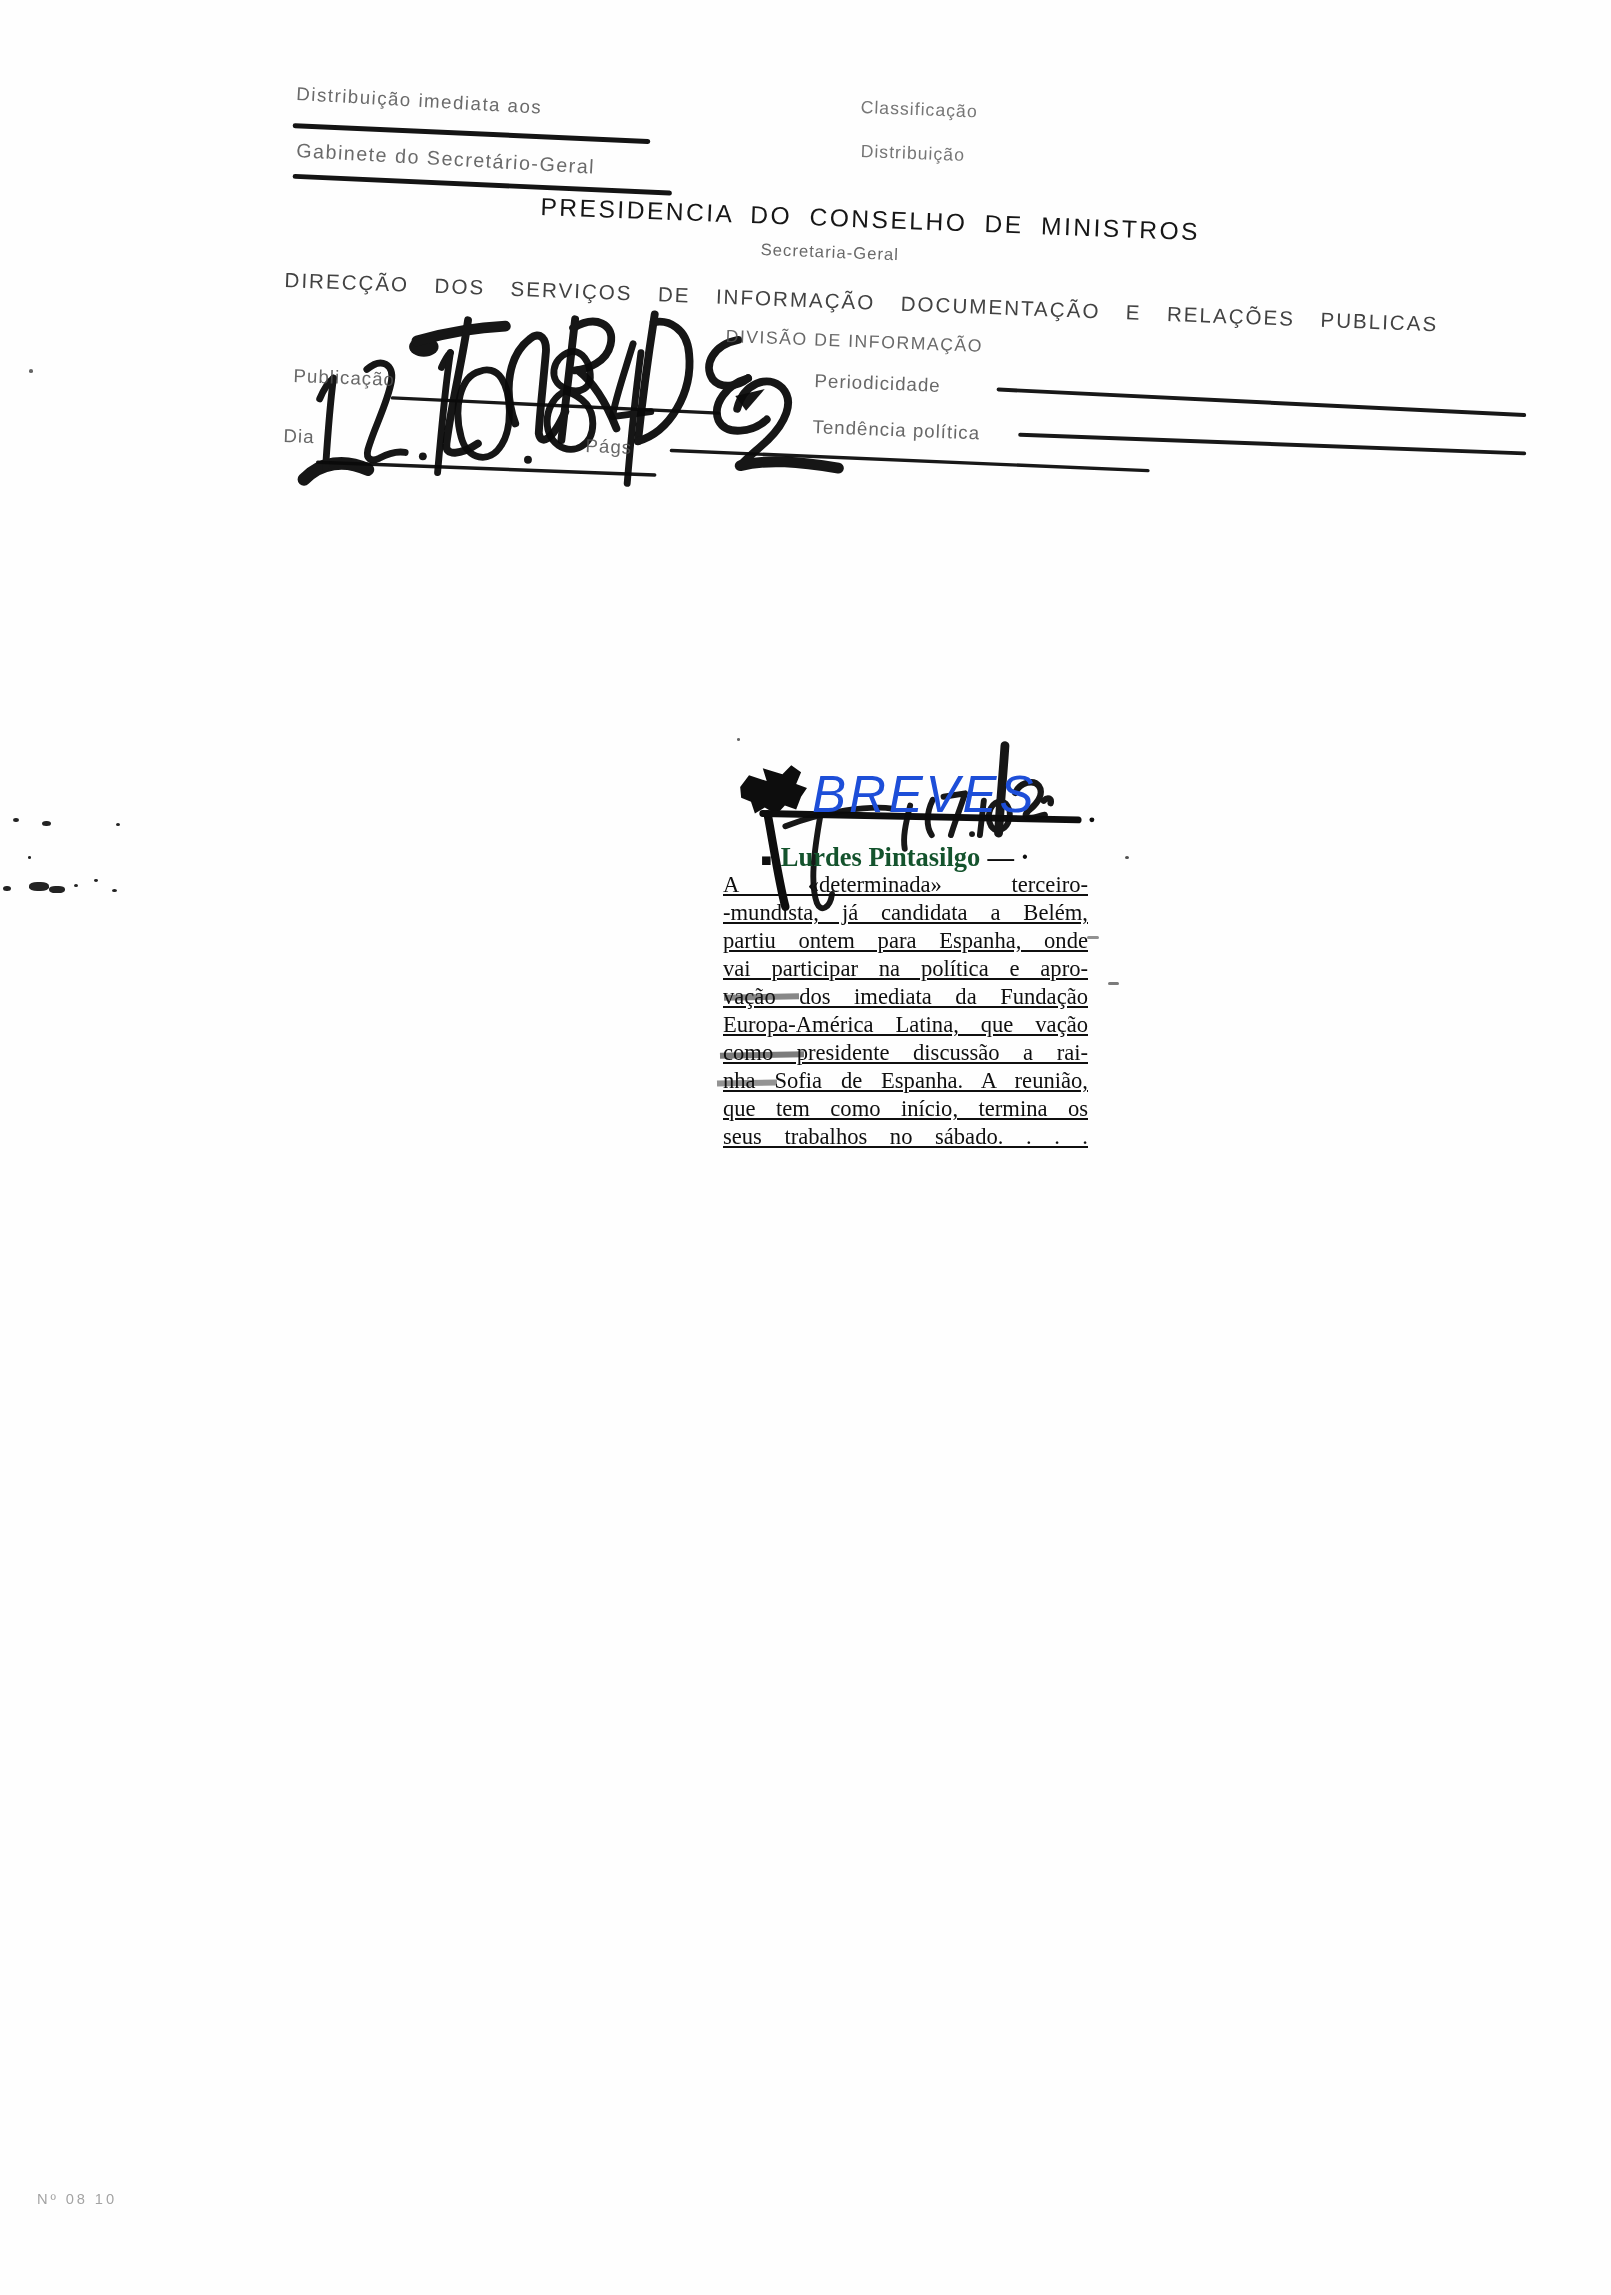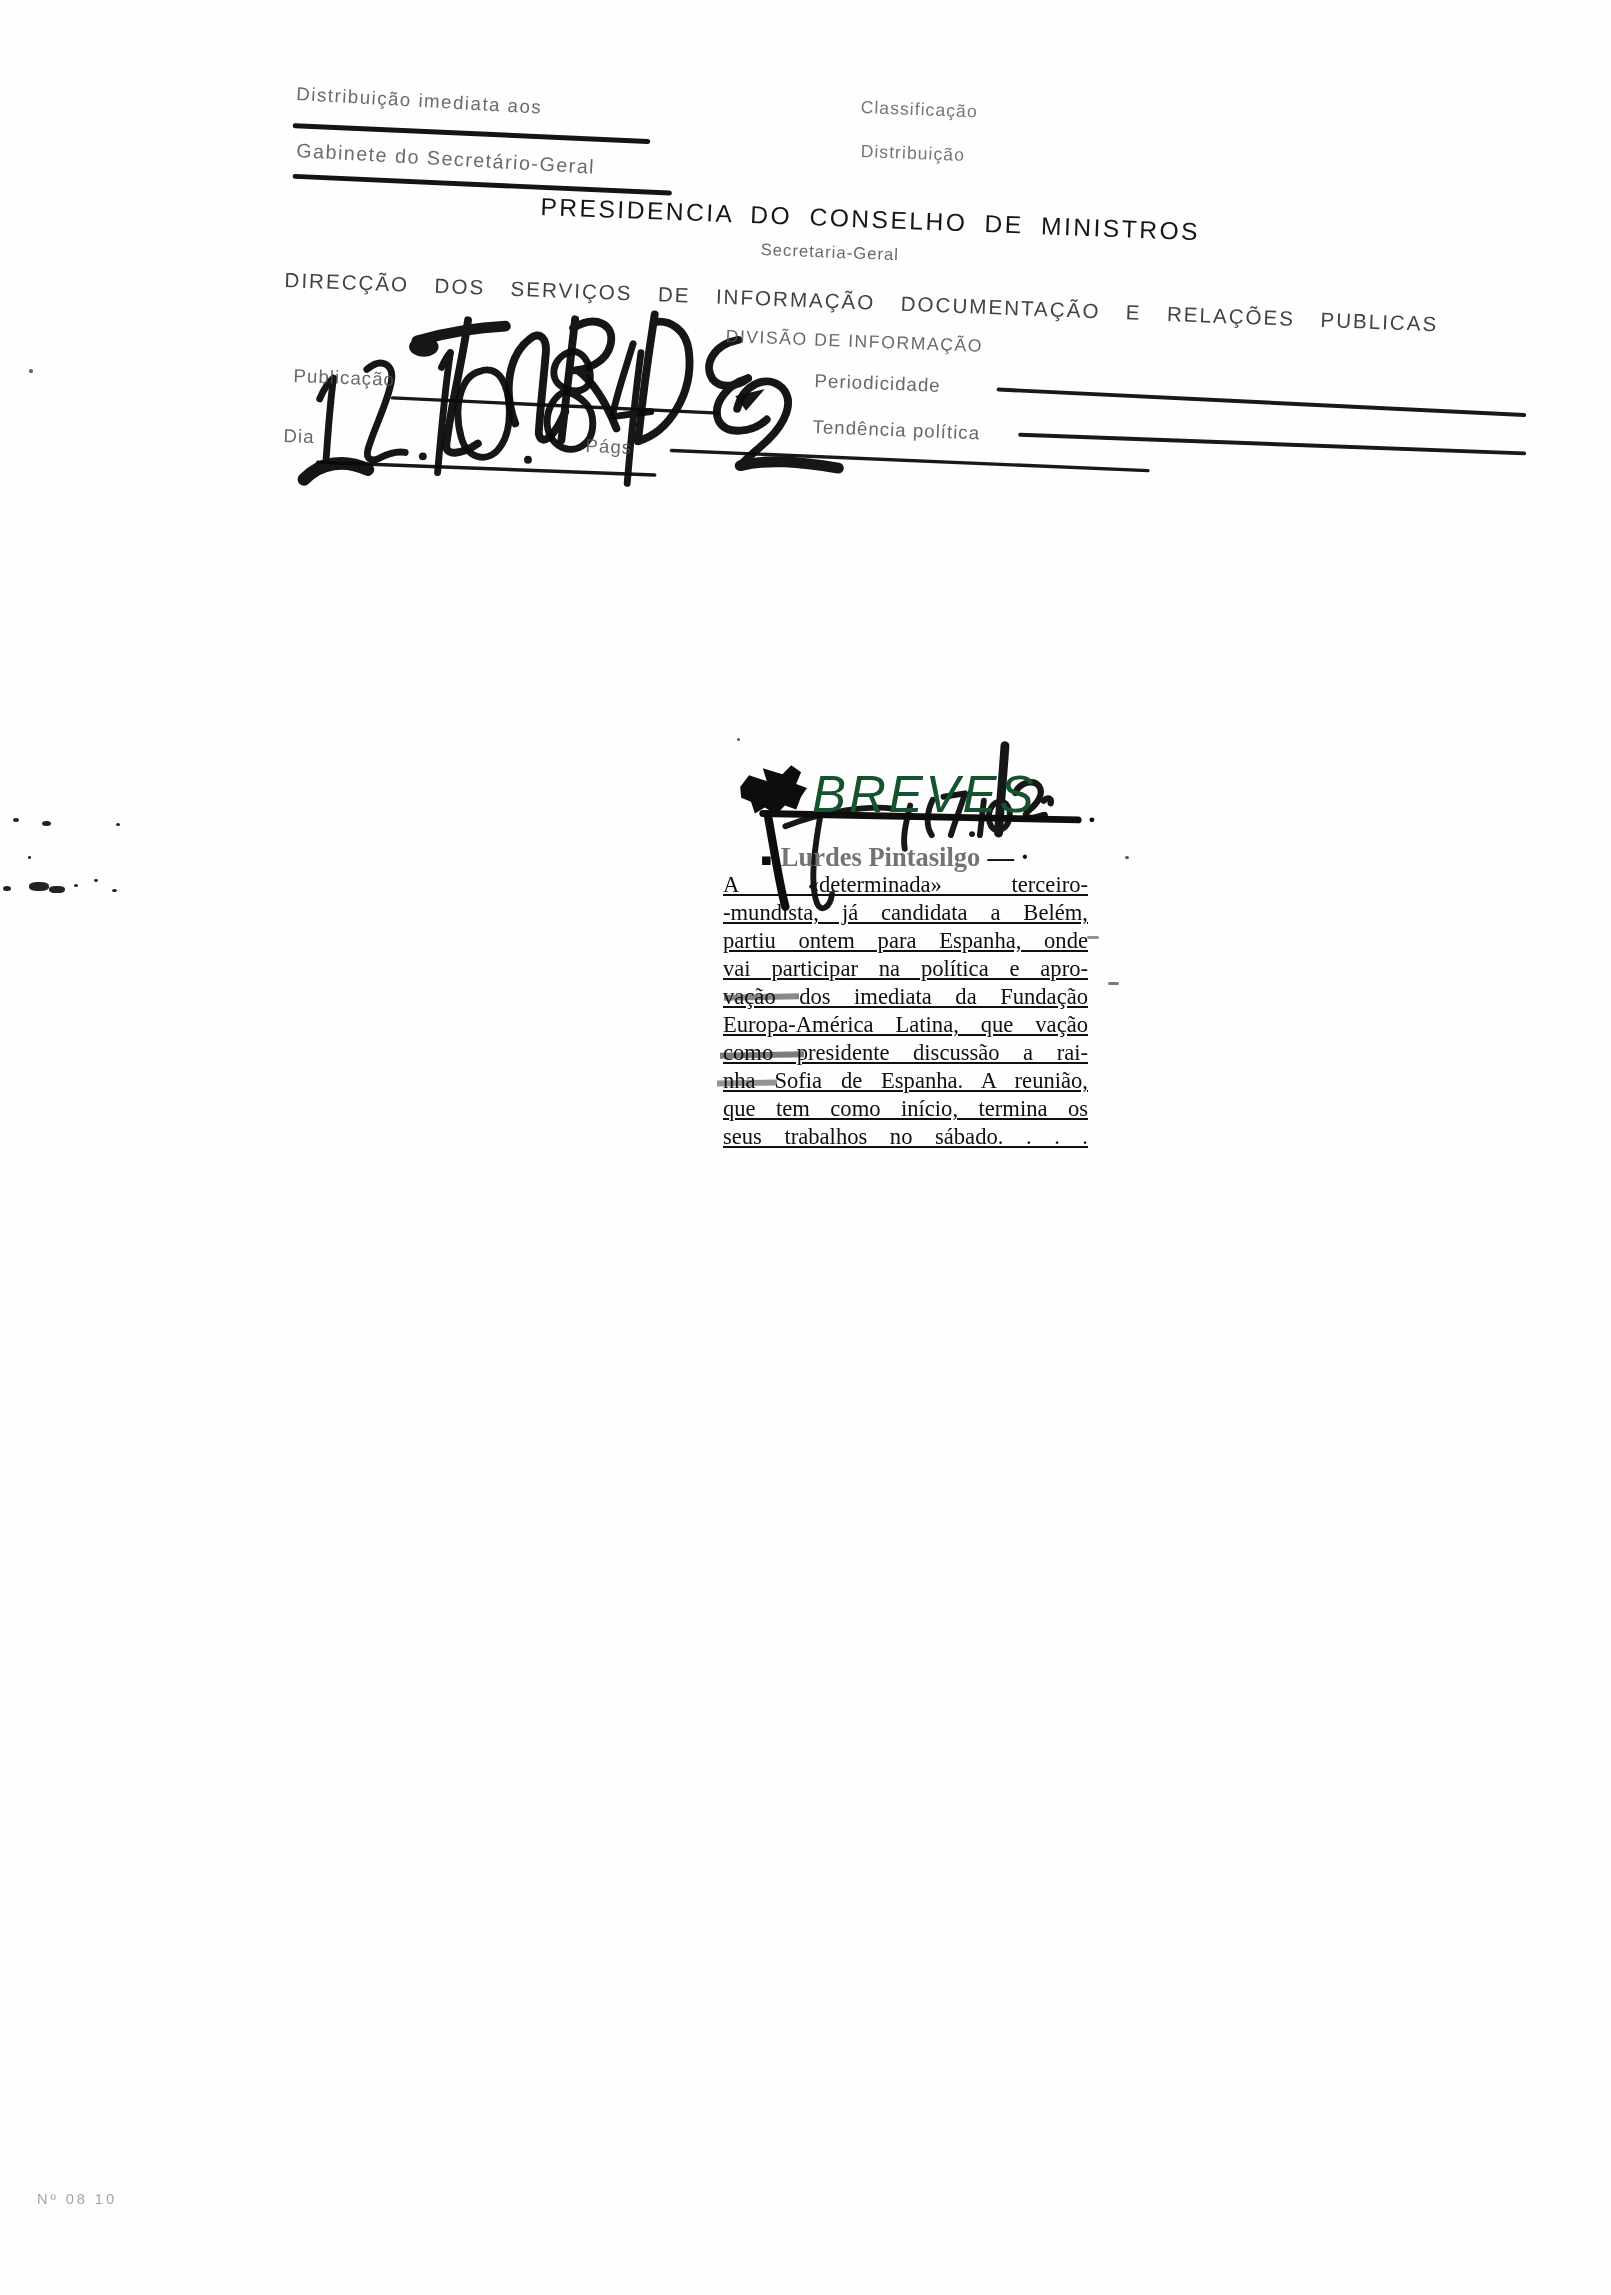--- a/index.html
+++ b/index.html
@@ -10,23 +10,23 @@
   .stamp{color:#4a4a4a;opacity:.82;letter-spacing:1.5px;}
   .stamp-sm{color:#555555;opacity:.8;letter-spacing:1px;}
   .tilt{transform-origin:0 0;transform:rotate(2.2deg);}
   .tilt3{transform-origin:0 0;transform:rotate(3.2deg);}
   .letterhead-title{font-size:24.6px;letter-spacing:2.5px;word-spacing:7.9px;color:#161616;}
   .letterhead-dept{font-size:20.6px;letter-spacing:2px;word-spacing:17.7px;color:#2e2e2e;opacity:.9;}
   .letterhead-sub{font-size:16.7px;letter-spacing:1px;color:#4f4f4f;opacity:.85;}
   .form-label{font-size:18.7px;color:#4e4e4e;opacity:.85;letter-spacing:1px;}
   .ref-num{font-size:14.7px;color:#8d8d8d;letter-spacing:2.9px;opacity:.8;margin-top:7px;}
   
-  .clip-section{font-style:italic;font-size:51px;letter-spacing:2.9px;color:#14532d;
+  .clip-section{font-style:italic;font-size:51px;letter-spacing:2.9px;color:#1d4ed8;
                 font-family:"Liberation Sans",sans-serif;}
-  .clip-name{font-family:"Liberation Serif",serif;font-weight:bold;font-size:26.5px;color:#737373;text-align:center;}
+  .clip-name{font-family:"Liberation Serif",serif;font-weight:bold;font-size:26.5px;color:#14532d;text-align:center;}
   .clip-bullet{font-size:17.7px;color:#0e0e0e;}
   .clip-dash{font-family:"Liberation Serif",serif;font-weight:bold;font-size:26.5px;color:#0e0e0e;}
   .clip-body{position:absolute;left:723px;top:871px;width:365px;
              font-family:"Liberation Serif",serif;font-size:22.6px;line-height:28px;color:#0f0f0f;}
   .cl-line{text-align:justify;text-align-last:justify;height:28px;overflow:visible;text-decoration:underline;}
   .speck{position:absolute;background:#232323;border-radius:50%;}
   .smudge{position:absolute;background:#111;}
   svg.ink{position:absolute;left:0;top:0;pointer-events:none;}
 </style>
 </head>

